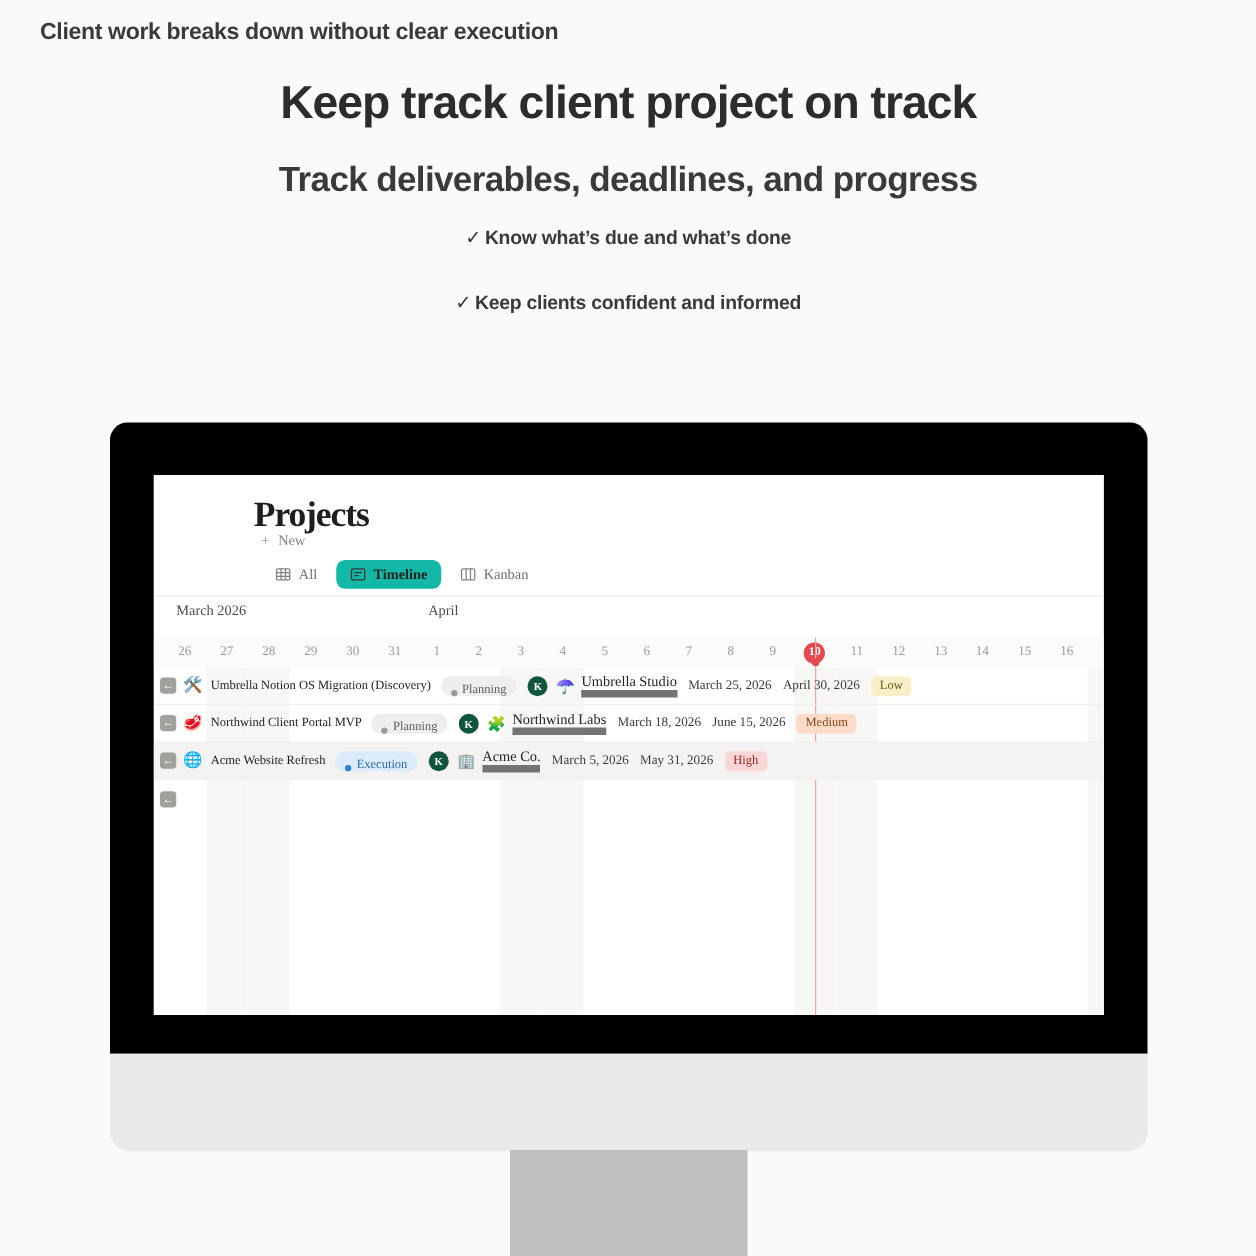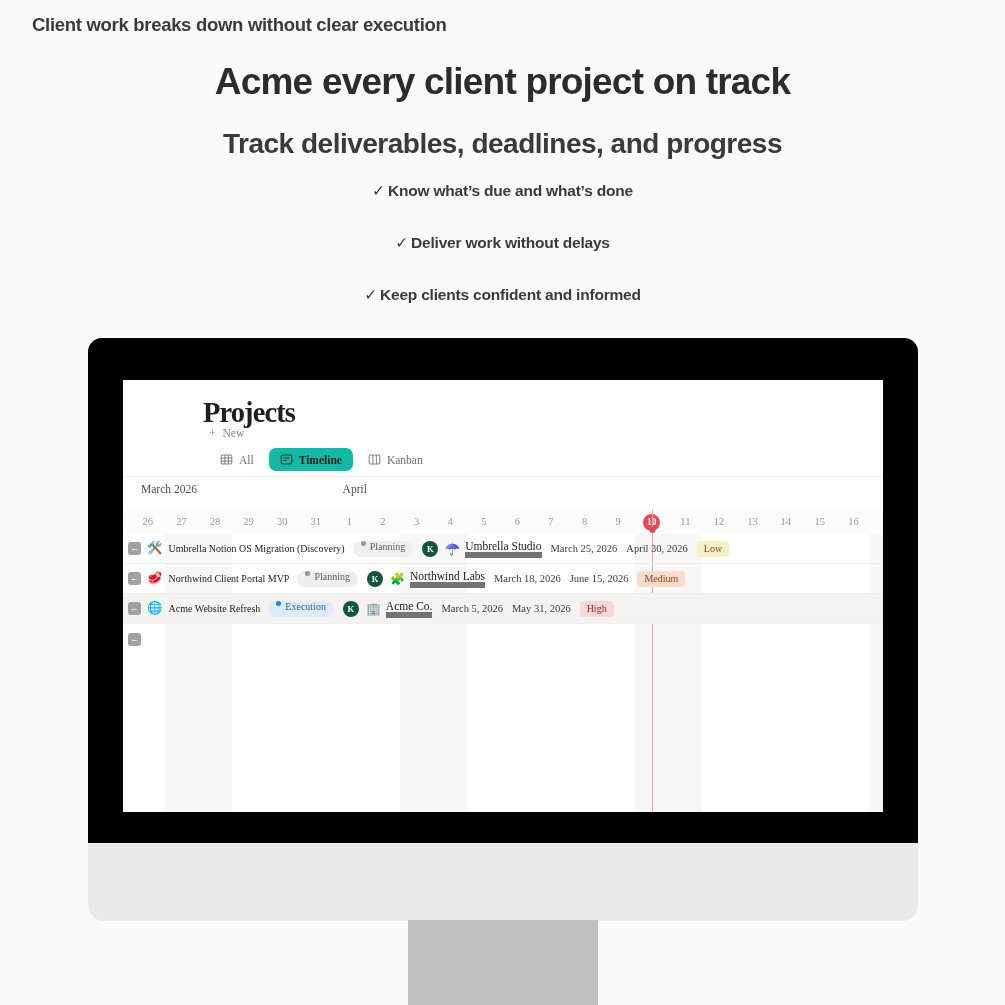--- a/index.html
+++ b/index.html
@@ -293,21 +293,21 @@
     margin-right: 6px;
     line-height: 1;
   }
   .pname {
     font-size: 10px;
     color: #23221F;
     margin-right: 8px;
   }
   .badge {
     display: inline-flex;
-    align-items: flex-start;
+    align-items: flex-end;
     gap: 4px;
     height: 16px;
     padding: 0 8px;
     border-radius: 9px;
     font-size: 10px;
     margin-right: 9px;
   }
   .badge .dot {
     width: 5px; height: 5px; border-radius: 50%;
   }
@@ -367,30 +367,27 @@
     color: #83827F;
   }
   .new-label .plus { margin-right: 7px; }
 </style>
 </head>
 <body>
 
 <div class="eyebrow">Client work breaks down without clear execution</div>
 
 <div class="hero">
-  <div class="hero-title">Acme every client project on track</div>
+  <div class="hero-title">Keep track client project on track</div>
   <div class="hero-sub">Track deliverables, deadlines, and progress</div>
 </div>
 
 <div class="bullets">
   <div class="bullet">
     <span class="tick">✓</span><span>Know what’s due and what’s done</span>
-  </div>
-  <div class="bullet">
-    <span class="tick">✓</span><span>Deliver work without delays</span>
   </div>
   <div class="bullet">
     <span class="tick">✓</span><span>Keep clients confident and informed</span>
   </div>
 </div>
 
 <div class="monitor">
   <div class="bezel"></div>
 
   <div class="screen">

